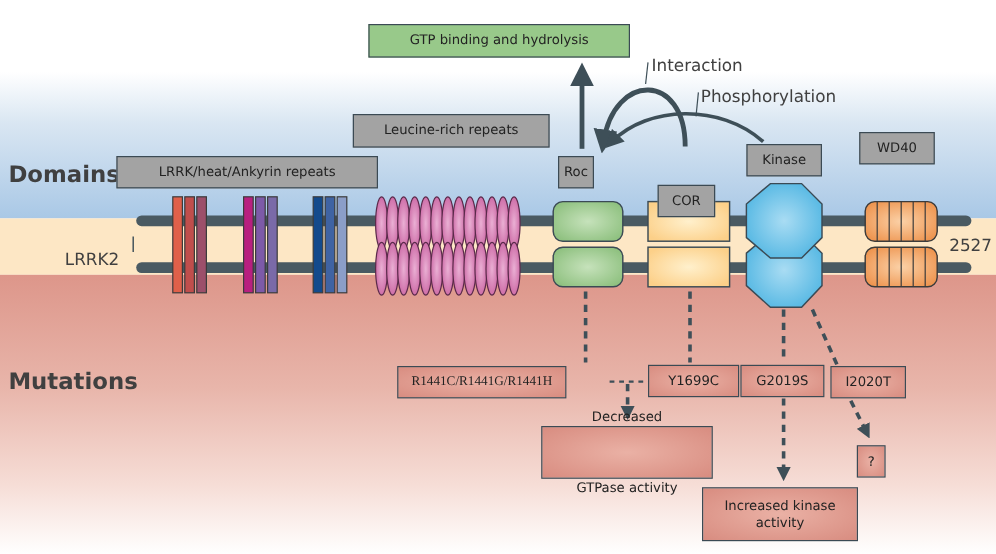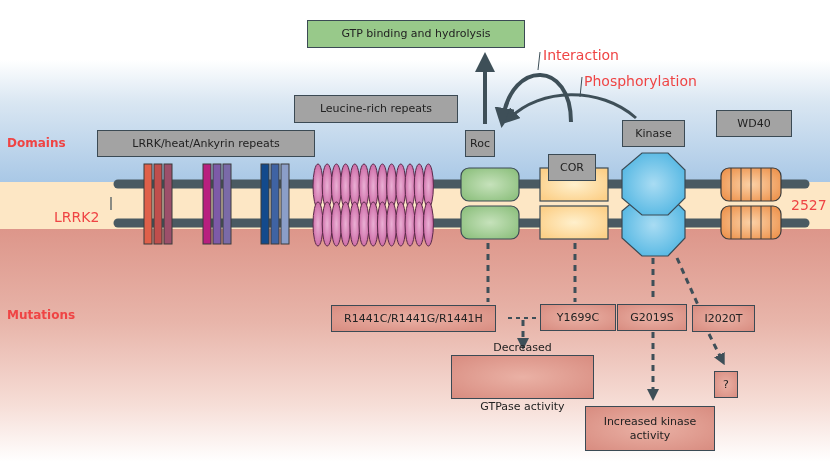--- a/index.html
+++ b/index.html
@@ -1,22 +1,22 @@
 <!DOCTYPE html>
 <html><head>
 <meta charset="utf-8">
 <style>
   html, body { margin: 0; padding: 0; }
   body { width: 830px; height: 462px; position: relative; overflow: hidden; background: #ffffff; font-family: "DejaVu Sans", sans-serif; }
   #canvas { position: absolute; left: 0; top: 0; width: 830px; height: 462px; }
   .band-domains { position: absolute; left: 0; top: 60px; width: 830px; height: 122px; background: linear-gradient(to bottom, #ffffff 0%, #d9e6f2 35%, #a9c8e6 100%); }
   .band-lrrk2 { position: absolute; left: 0; top: 182px; width: 830px; height: 47px; background: #fde7c5; }
   .band-mut { position: absolute; left: 0; top: 229px; width: 830px; height: 233px; background: linear-gradient(to bottom, #dd968a 0%, #e8b5aa 40%, #f6ddd6 75%, #ffffff 100%); }
-  .lbl { position: absolute; font-size: 14px; color: #ef4444; white-space: nowrap; line-height: 1; }
-  .lbl-bold { font-weight: bold; font-size: 12px; }
+  .lbl { position: absolute; font-size: 14px; color: #404040; white-space: nowrap; line-height: 1; }
+  .lbl-bold { font-weight: bold; font-size: 19px; }
   .box { position: absolute; box-sizing: border-box; border: 1.2px solid #3b4a54; font-size: 11px; color: #222; display: flex; align-items: center; justify-content: center; text-align: center; line-height: 1.2; white-space: nowrap; }
   .box-blue { background: #a3a3a3; }
   .box-green { background: #98c98a; }
   .box-red { background: radial-gradient(ellipse at center, #eab1a5 0%, #d88c80 100%); }
   .box-ml { white-space: normal; }
 </style>
 </head>
 <body>
 
 <div class="band-domains"></div>
@@ -154,27 +154,27 @@
 <div class="lbl lbl-bold" style="left:7px; top:137px;">Domains</div>
 <div class="lbl" style="left:54px; top:210px;">LRRK2</div>
 <div class="lbl" style="left:791px; top:198px;">2527</div>
 <div class="lbl lbl-bold" style="left:7px; top:309px;">Mutations</div>
 
 <div class="box box-blue" style="left:97px; top:130px; width:218px; height:27px;">LRRK/heat/Ankyrin repeats</div>
 <div class="box box-blue" style="left:294px; top:95px; width:164px; height:28px;">Leucine-rich repeats</div>
 <div class="box box-blue" style="left:465px; top:130px; width:30px; height:27px;">Roc</div>
 <div class="box box-blue" style="left:548px; top:130px; width:48px; height:27px;margin-top:24px;">COR</div>
 <div class="box box-blue" style="left:622px; top:120px; width:63px; height:27px;">Kinase</div>
-<div class="box box-blue" style="left:716px; top:110px; width:76px; height:27px;">WD40</div>
+<div class="box box-blue" style="left:716px; top:110px; width:63px; height:27px;">WD40</div>
 
 <div class="box box-green" style="left:307px; top:20px; width:218px; height:28px;">GTP binding and hydrolysis</div>
 <div class="lbl" style="left:543px; top:48px;">Interaction</div>
 <div class="lbl" style="left:584px; top:74px;">Phosphorylation</div>
 
-<div class="box box-red" style="left:331px; top:305px; width:165px; height:27px;">R1441C/R1441G/R1441H</div>
+<div class="box box-red" style="left:331px; top:305px; width:141px; height:27px;font-family:Liberation Serif, serif;">R1441C/R1441G/R1441H</div>
 <div class="box box-red" style="left:540px; top:304px; width:76px; height:27px;">Y1699C</div>
 <div class="box box-red" style="left:617px; top:304px; width:70px; height:27px;">G2019S</div>
 <div class="box box-red" style="left:692px; top:305px; width:63px; height:27px;">I2020T</div>
 
 <div class="box box-red box-ml" style="left:451px; top:355px; width:143px; height:44px; flex-direction:column;gap:45px;">
   <span>Decreased</span>
   <span>GTPase activity</span>
 </div>
 <div class="box box-red box-ml" style="left:585px; top:406px; width:130px; height:45px; flex-direction:column;">
   <span>Increased kinase</span>

